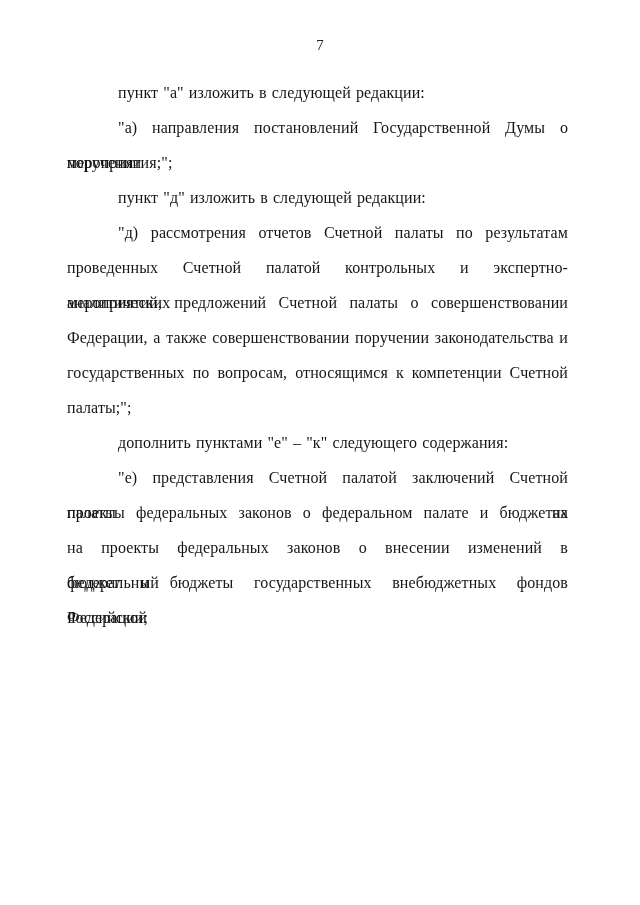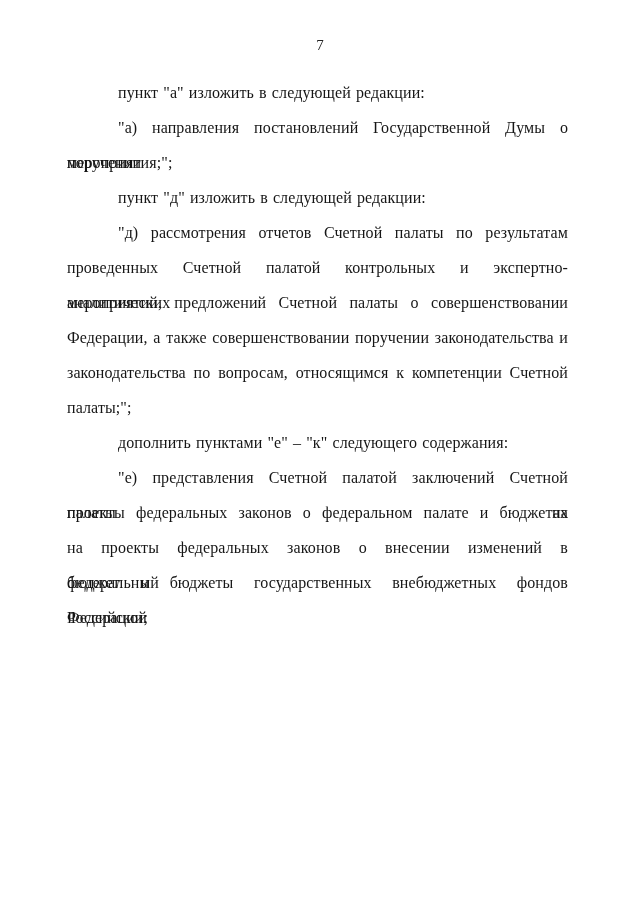--- a/index.html
+++ b/index.html
@@ -71,21 +71,21 @@
 
     <div>
       <div class="line indent">пункт "д" изложить в следующей редакции:</div>
     </div>
 
     <div>
       <div class="line indent justify">"д) рассмотрения отчетов Счетной палаты по результатам</div>
       <div class="line justify">проведенных Счетной палатой контрольных и экспертно-аналитических</div>
       <div class="line justify">мероприятий, предложений Счетной палаты о совершенствовании</div>
       <div class="line justify">Федерации, а также совершенствовании поручении законодательства и</div>
-      <div class="line justify">законодательства по вопросам, относящимся к компетенции Счетной</div>
+      <div class="line justify">государственных по вопросам, относящимся к компетенции Счетной</div>
       <div class="line">палаты;";</div>
     </div>
 
     <div>
       <div class="line indent">дополнить пунктами "е" – "к" следующего содержания:</div>
     </div>
 
     <div>
       <div class="line indent justify">"е) представления Счетной палатой заключений Счетной палаты на</div>
       <div class="line justify">проекты федеральных законов о федеральном палате и бюджетах</div>

